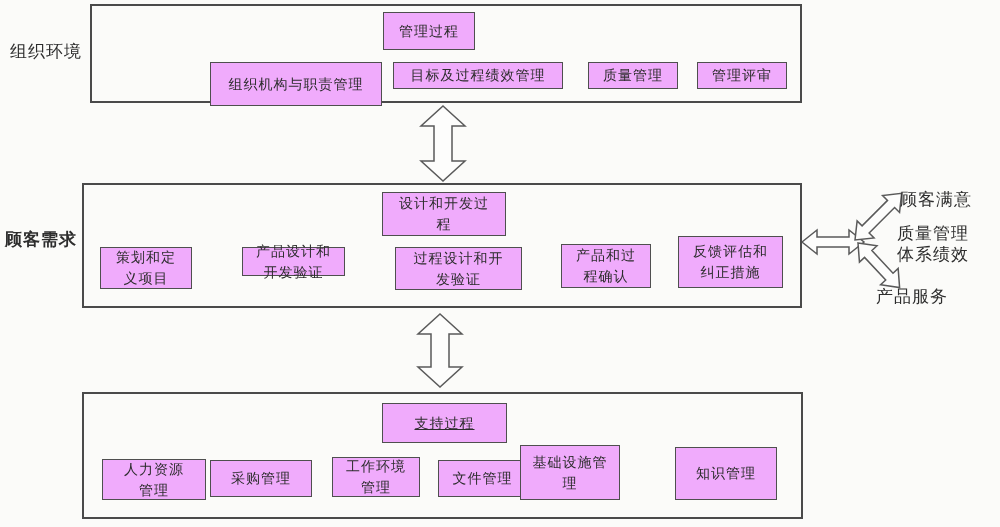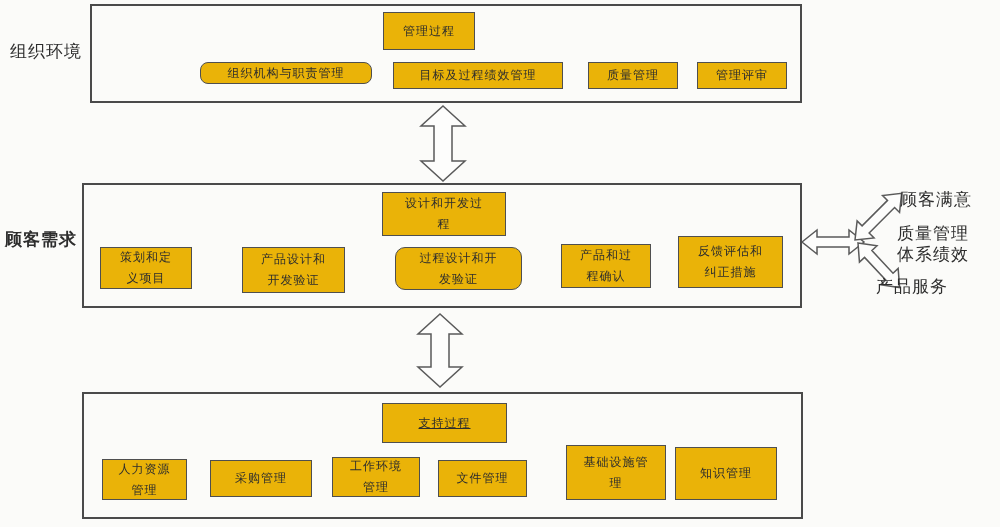--- a/index.html
+++ b/index.html
@@ -13,25 +13,25 @@
   }
   .big-box{
     position:absolute;
     border:2px solid #4a4a4a;
     background:transparent;
     box-sizing:border-box;
   }
   .node{
     position:absolute;
     border:1.5px solid #4f4f4f;
-    background:#eab308;
+    background:#f0abfc;
     box-sizing:border-box;
     display:flex;align-items:center;justify-content:center;
     text-align:center;
-    font-size:12px;line-height:21px;
+    font-size:14px;line-height:21px;
     letter-spacing:1px;
     white-space:pre-line;
   }
   .side-label{
     position:absolute;
     font-size:17px;line-height:21px;
     letter-spacing:1px;
     white-space:pre-line;
   }
   .arrow-layer{position:absolute;left:0;top:0;width:1000px;height:527px;}
@@ -48,49 +48,49 @@
     <path transform="translate(802,242)" d="M0 0 L15 -12 L15 -5 L47 -5 L47 -12 L62 0 L47 12 L47 5 L15 5 L15 12 Z"></path>
     <path transform="translate(855,240) rotate(-45)" d="M0 0 L15 -12 L15 -5 L51 -5 L51 -12 L66 0 L51 12 L51 5 L15 5 L15 12 Z"></path>
     <path transform="translate(858,243) rotate(47)" d="M0 0 L15 -12 L15 -5 L46 -5 L46 -12 L61 0 L46 12 L46 5 L15 5 L15 12 Z"></path>
   </svg>
 
   <div class="side-label" style="left:10px;top:41px;">组织环境</div>
   <div class="side-label" style="left:5px;top:229px;font-weight:bold;">顾客需求</div>
 
   <div class="big-box" style="left:90px;top:4px;width:712px;height:99px;"></div>
   <div class="node" style="left:383px;top:12px;width:92px;height:38px;">管理过程</div>
-  <div class="node" style="left:200px;top:62px;width:172px;height:22px;border-radius:8px;">组织机构与职责管理</div>
+  <div class="node" style="left:210px;top:62px;width:172px;height:44px;">组织机构与职责管理</div>
   <div class="node" style="left:393px;top:62px;width:170px;height:27px;">目标及过程绩效管理</div>
   <div class="node" style="left:588px;top:62px;width:90px;height:27px;">质量管理</div>
   <div class="node" style="left:697px;top:62px;width:90px;height:27px;">管理评审</div>
 
   <div class="big-box" style="left:82px;top:183px;width:720px;height:125px;"></div>
   <div class="node" style="left:382px;top:192px;width:124px;height:44px;">设计和开发过
 程</div>
   <div class="node" style="left:100px;top:247px;width:92px;height:42px;">策划和定
 义项目</div>
-  <div class="node" style="left:242px;top:247px;width:103px;height:46px;">产品设计和
+  <div class="node" style="left:242px;top:247px;width:103px;height:29px;">产品设计和
 开发验证</div>
-  <div class="node" style="left:395px;top:247px;width:127px;height:43px;border-radius:10px;">过程设计和开
+  <div class="node" style="left:395px;top:247px;width:127px;height:43px;">过程设计和开
 发验证</div>
   <div class="node" style="left:537px;top:244px;width:90px;height:44px;margin-left:24px;">产品和过
 程确认</div>
   <div class="node" style="left:678px;top:236px;width:105px;height:52px;">反馈评估和
 纠正措施</div>
 
   <div class="side-label" style="left:900px;top:189px;">顾客满意</div>
   <div class="side-label" style="left:897px;top:223px;">质量管理
 体系绩效</div>
-  <div class="side-label" style="left:876px;top:276px;">产品服务</div>
+  <div class="side-label" style="left:876px;top:286px;">产品服务</div>
 
   <div class="big-box" style="left:82px;top:392px;width:721px;height:127px;"></div>
   <div class="node" style="left:382px;top:403px;width:125px;height:40px;text-decoration:underline;">支持过程</div>
-  <div class="node" style="left:102px;top:459px;width:85px;height:41px;">人力资源
+  <div class="node" style="left:102px;top:459px;width:104px;height:41px;">人力资源
 管理</div>
   <div class="node" style="left:210px;top:460px;width:102px;height:37px;">采购管理</div>
   <div class="node" style="left:332px;top:457px;width:88px;height:40px;">工作环境
 管理</div>
   <div class="node" style="left:438px;top:460px;width:89px;height:37px;">文件管理</div>
-  <div class="node" style="left:520px;top:445px;width:100px;height:55px;margin-left:46px;">基础设施管
+  <div class="node" style="left:520px;top:445px;width:100px;height:55px;">基础设施管
 理</div>
   <div class="node" style="left:675px;top:447px;width:102px;height:53px;">知识管理</div>
 
 </div>
 
 </body></html>

